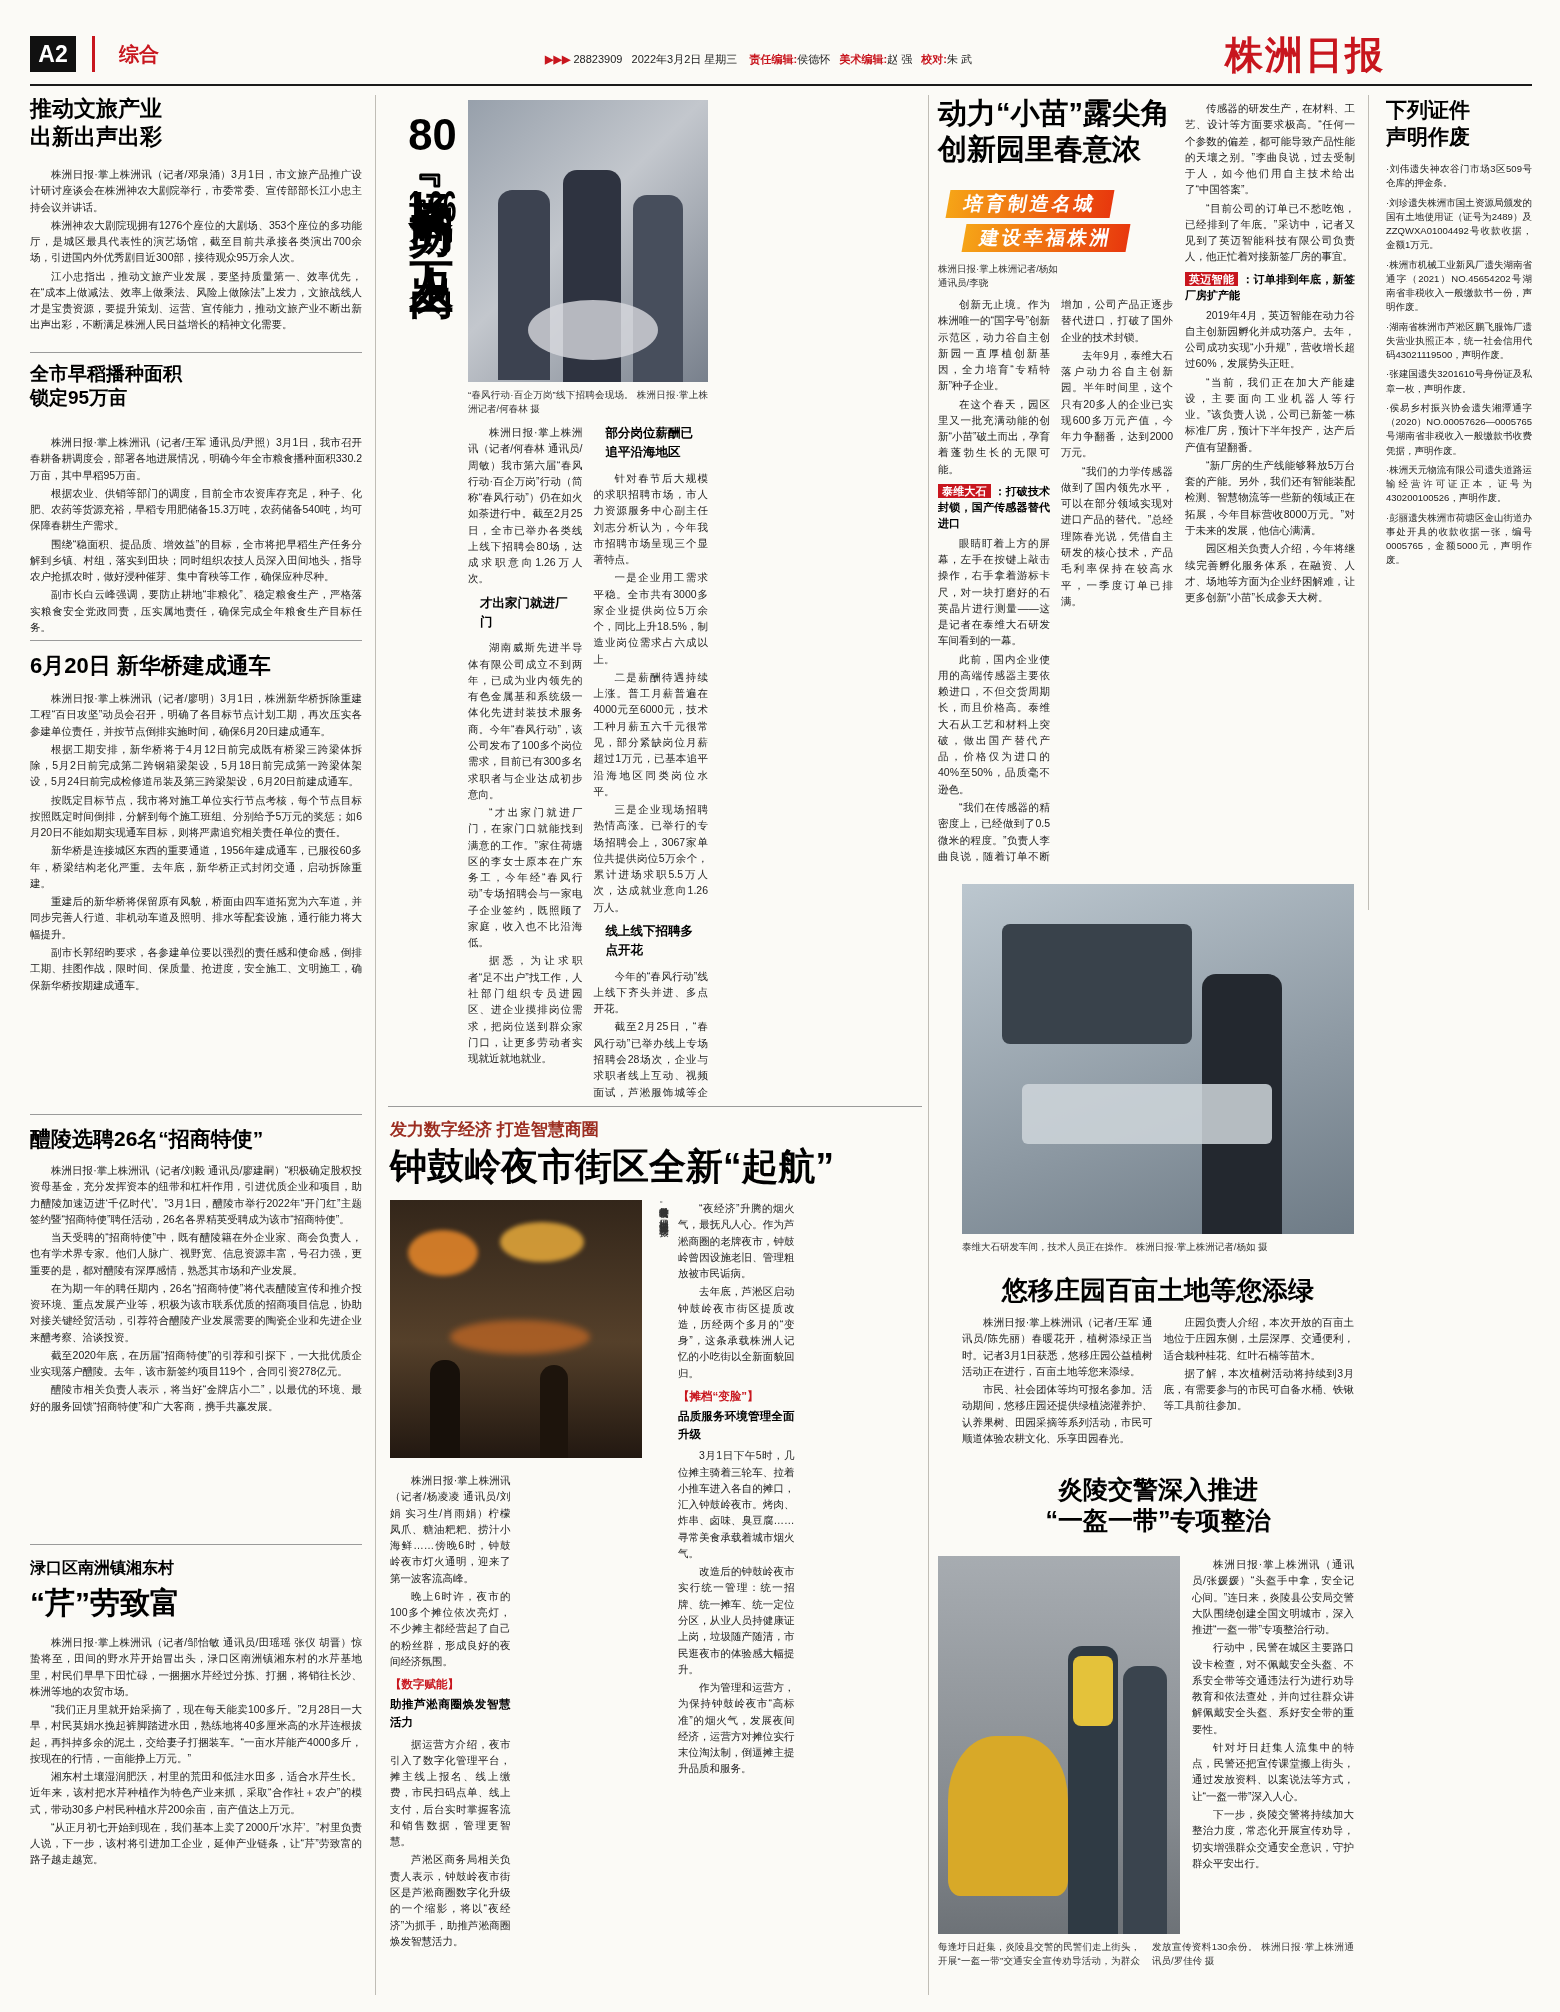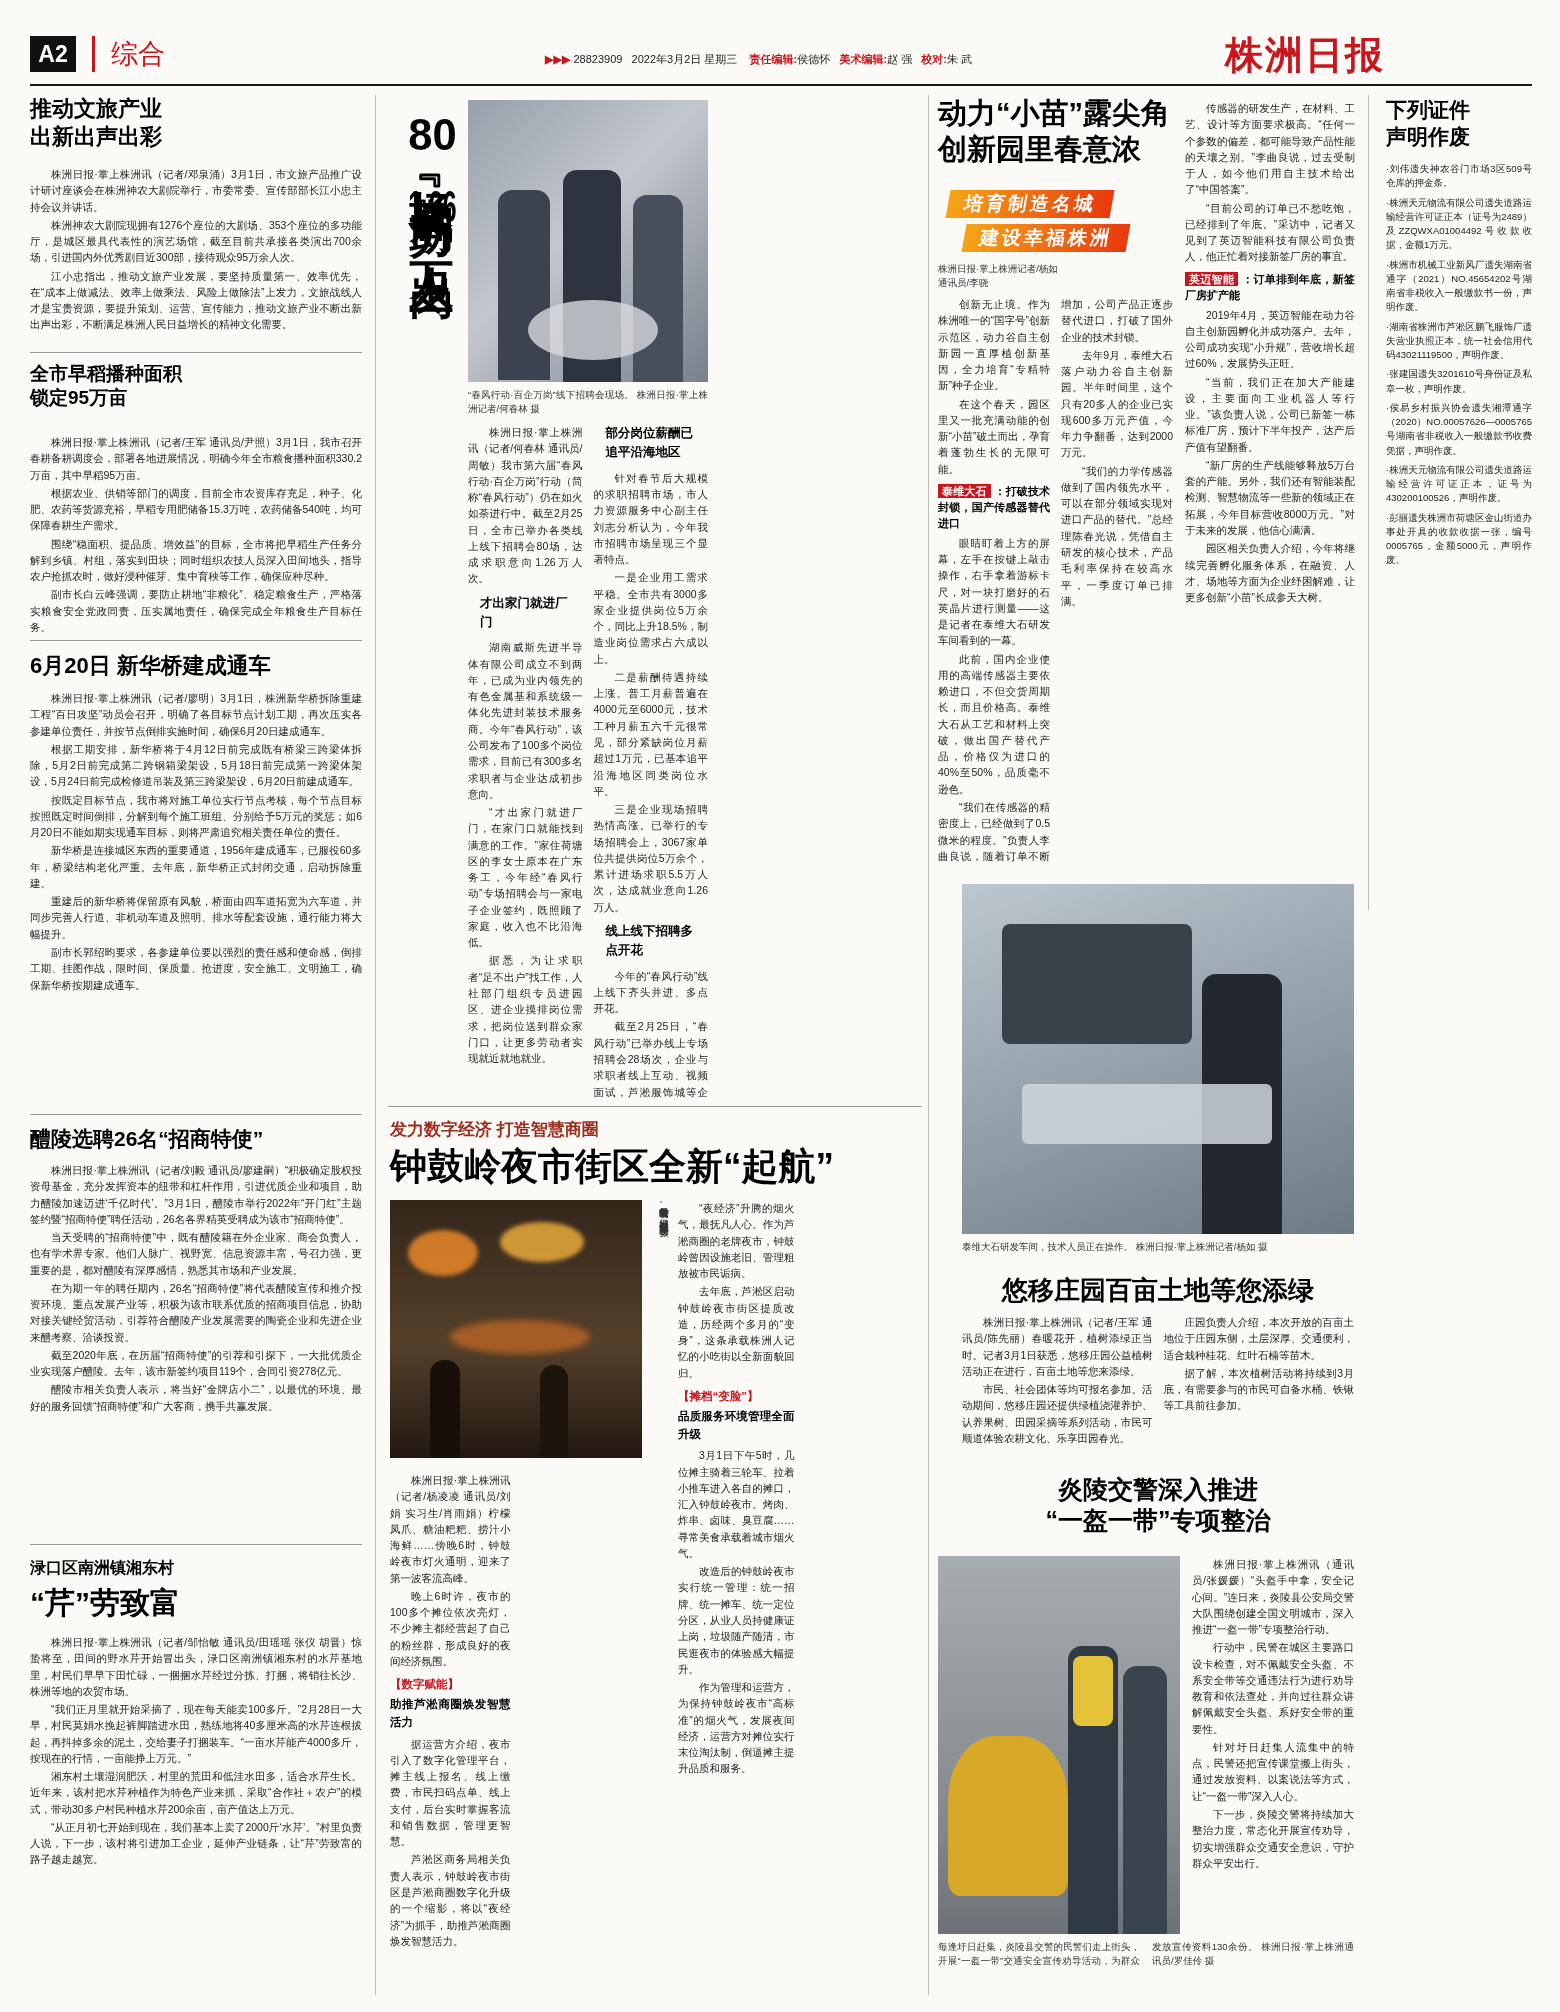--- a/index.html
+++ b/index.html
@@ -2,21 +2,21 @@
 <html><head>
 <meta charset="utf-8">
 <style>
   html,body{margin:0;padding:0;background:#e8e6e0;}
   #page{position:relative;width:1560px;height:2012px;background:#fbfaf6;margin:0 auto;
         font-family:"Liberation Sans",sans-serif;color:#1a1a1a;overflow:hidden;}
   .abs{position:absolute;}
   
   .edition-box{background:#111;color:#fff;font-weight:bold;font-size:23px;width:46px;height:36px;
                display:flex;align-items:center;justify-content:center;}
-  .section-name{color:#c8161e;font-size:27px;font-weight:normal;border-left:3px solid #c8161e;padding-left:16px;line-height:36px;}
+  .section-name{color:#c8161e;font-size:20px;font-weight:bold;border-left:3px solid #c8161e;padding-left:24px;line-height:36px;}
   .info-line{font-size:11px;color:#222;white-space:nowrap;}
   .info-line .red{color:#c8161e;font-weight:bold;}
   .masthead{color:#c8161e;font-size:38px;font-weight:bold;font-family:"DejaVu Serif","Liberation Serif",serif;letter-spacing:2px;}
   .hrule{position:absolute;background:#1a1a1a;height:2px;}
   .thinrule{position:absolute;background:#9a9a9a;height:1px;}
   .vrule{position:absolute;background:#c0bdb6;width:1px;}
   
   .art-title{font-weight:bold;color:#000;white-space:pre-line;line-height:1.25;}
   .kicker{font-weight:bold;color:#9b2d20;}
   .body-text{font-size:10.5px;line-height:1.55;text-align:justify;color:#222;overflow:hidden;}
@@ -262,21 +262,21 @@
       <p>行动中，民警在城区主要路口设卡检查，对不佩戴安全头盔、不系安全带等交通违法行为进行劝导教育和依法查处，并向过往群众讲解佩戴安全头盔、系好安全带的重要性。</p>
       <p>针对圩日赶集人流集中的特点，民警还把宣传课堂搬上街头，通过发放资料、以案说法等方式，让“一盔一带”深入人心。</p>
       <p>下一步，炎陵交警将持续加大整治力度，常态化开展宣传劝导，切实增强群众交通安全意识，守护群众平安出行。</p>
     </div>
   <div class="abs caption cols2" style="left:938px;top:1940px;width:416px;height:52px;column-count:2;column-gap:12px;">每逢圩日赶集，炎陵县交警的民警们走上街头，开展“一盔一带”交通安全宣传劝导活动，为群众发放宣传资料130余份。 株洲日报·掌上株洲通讯员/罗佳伶 摄</div>
 
   <div class="abs sidebar-title" style="left:1386px;top:96px;width:146px;">下列证件
 声明作废</div>
   <div class="abs notices" style="left:1386px;top:162px;width:146px;height:740px;">
       <p>·刘伟遗失神农谷门市场3区509号仓库的押金条。</p>
-      <p>·株洲天元物流有限公司遗失道路运输经营许可证正本（证号为2489）及ZZQWXA01004492号收款收据，金额1万元。</p>
+      <p>·刘珍遗失株洲市国土资源局颁发的国有土地使用证（证号为2489）及ZZQWXA01004492号收款收据，金额1万元。</p>
       <p>·株洲市机械工业新风厂遗失湖南省通字（2021）NO.45654202号湖南省非税收入一般缴款书一份，声明作废。</p>
       <p>·湖南省株洲市芦淞区鹏飞服饰厂遗失营业执照正本，统一社会信用代码43021119500，声明作废。</p>
       <p>·张建国遗失3201610号身份证及私章一枚，声明作废。</p>
       <p>·侯易乡村振兴协会遗失湘潭通字（2020）NO.00057626—0005765号湖南省非税收入一般缴款书收费凭据，声明作废。</p>
       <p>·株洲天元物流有限公司遗失道路运输经营许可证正本，证号为430200100526，声明作废。</p>
       <p>·彭丽遗失株洲市荷塘区金山街道办事处开具的收款收据一张，编号0005765，金额5000元，声明作废。</p>
     </div>
 
 </div>
 

